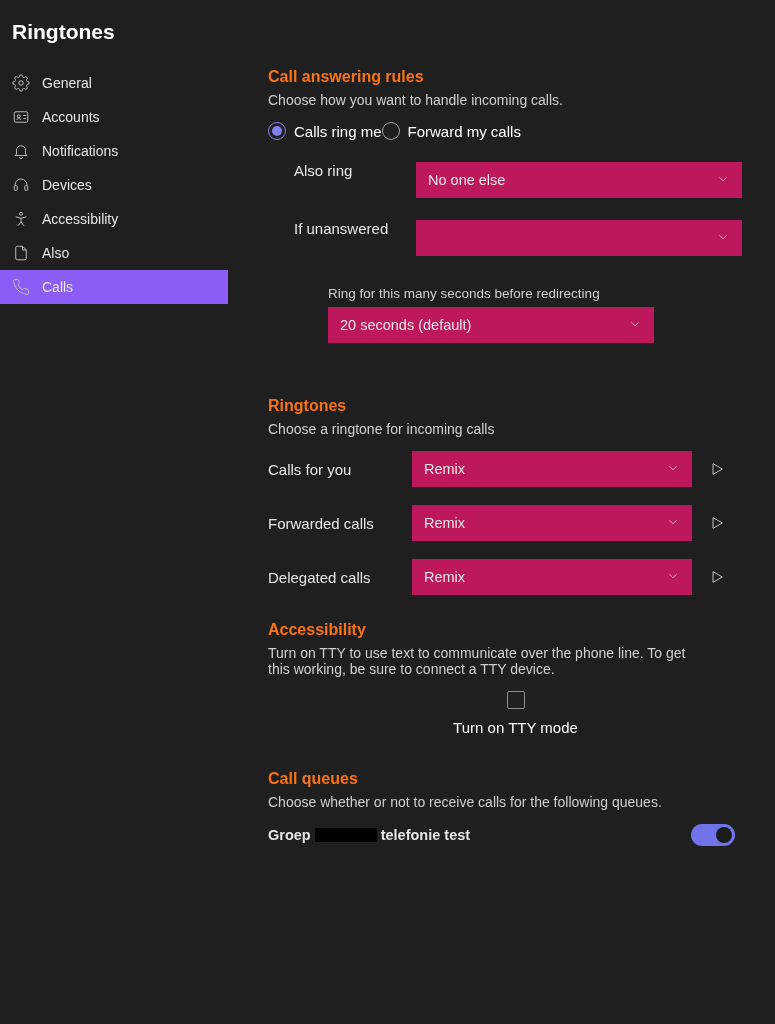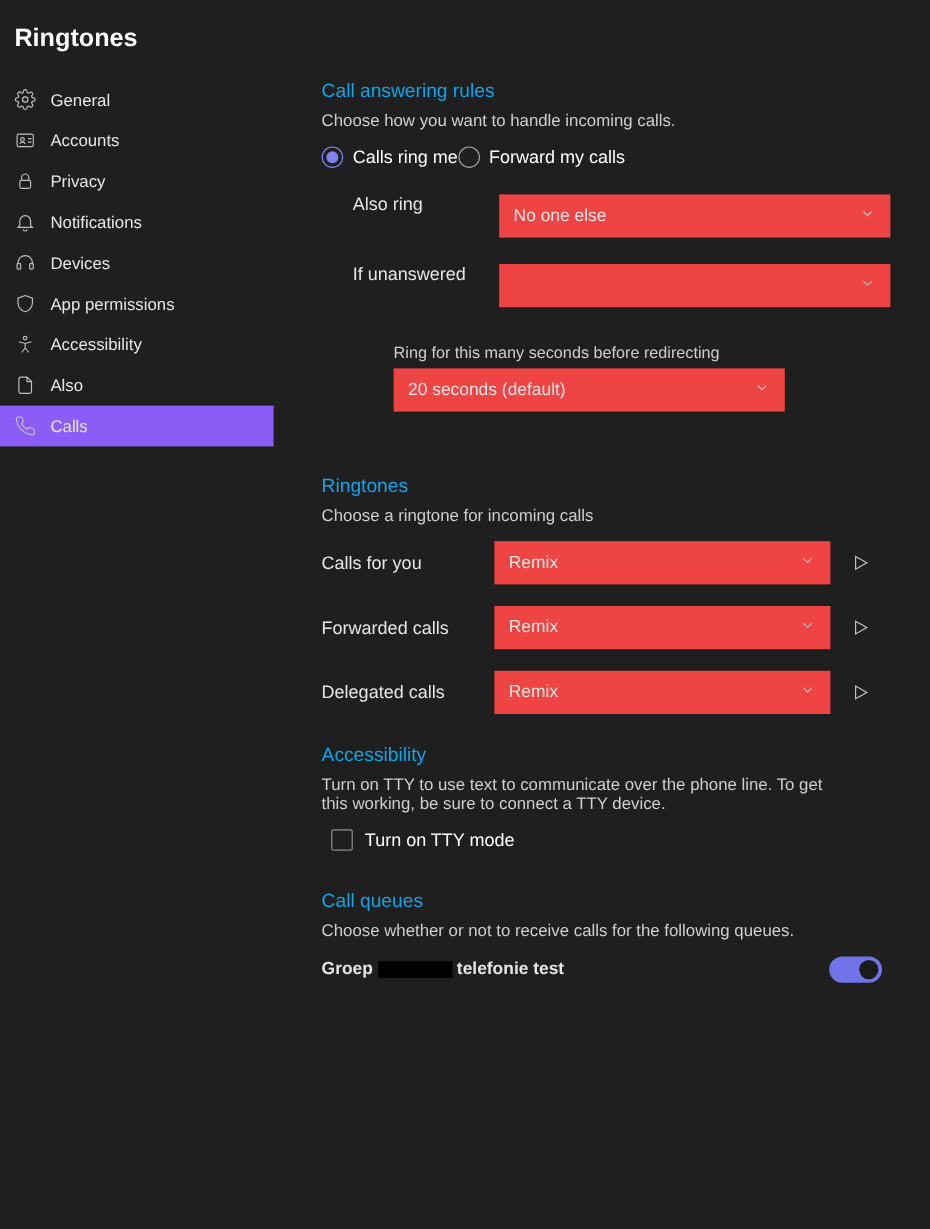--- a/index.html
+++ b/index.html
@@ -46,23 +46,23 @@
   .sidebar-item .icon { width: 18px; height: 18px; display:flex; align-items:center; justify-content:center;}
   .sidebar-item svg { width: 18px; height: 18px; stroke: #bfbfbf; fill:none; stroke-width:1.3; }
   
   .main {
     flex: 1;
     padding: 6px 20px 20px 40px;
     overflow-y: auto;
   }
   .section-title {
     font-size: 16px;
-    font-weight: 400;
+    font-weight: 700;
     margin-bottom: 6px;
-    color: #0ea5e9;
+    color: #f97316;
   }
   .section-desc {
     font-size: 14px;
     color: #d0cfcf;
     margin-bottom: 14px;
   }
   .radio-row {
     display: flex;
     margin-bottom: 22px;
     font-size: 15px;
@@ -89,21 +89,21 @@
   }
   .form-row.indent { padding-left: 26px; }
   .form-label {
     width: 122px;
     font-size: 15px;
     color: #e6e6e6;
   }
   .select {
     flex:1;
     max-width: 326px;
-    background: #ef4444;
+    background: #be185d;
     height: 36px;
     display:flex; align-items:center; justify-content:space-between;
     padding: 0 12px;
     font-size: 14.5px;
     color: #e6e6e6;
     cursor:pointer;
   }
   .select.small { max-width: 280px; }
   .chev svg { width:14px; height:14px; stroke:#c0c0c0; fill:none; stroke-width:1.6;}
   .helper {
@@ -112,21 +112,21 @@
     margin: 2px 0 6px 0;
   }
   .right-block { margin-left: 60px; margin-bottom: 20px; }
   .section-gap { height: 34px; }
   .ring-row {
     display:flex; align-items:center; gap:14px; margin-bottom:18px;
   }
   .ring-label { width:130px; font-size:15px; color:#e6e6e6;}
   .play-btn { width:22px; height:22px; display:flex; align-items:center; justify-content:center; cursor:pointer;}
   .play-btn svg { width:16px; height:16px; stroke:#c0c0c0; fill:none; stroke-width:1.5;}
-  .checkbox-row { display:flex; align-items:center; gap:10px; margin-top:2px; padding-left:8px; font-size:15px; cursor:pointer;}
+  .checkbox-row { display:flex; align-items:center; gap:10px; margin-top:2px; padding-left:8px; font-size:15px; cursor:pointer;flex-direction:column;}
   .checkbox { width:18px; height:18px; border:1.5px solid #8d8d8d; border-radius:2px; }
   .queue-row { display:flex; align-items:center; justify-content:space-between; padding-right:20px; margin-top:6px;}
   .queue-name { font-size:14.5px; font-weight:600; color:#e5e5e5; display:flex; align-items:center; gap:0;}
   .redact { display:inline-block; background:#000; width:62px; height:14px; margin:0 4px;}
   .toggle {
     width:44px; height:22px; border-radius:11px; background:#7174e8;
     position:relative; cursor:pointer;
   }
   .toggle::after{
     content:""; position:absolute; right:3px; top:3px; width:16px; height:16px;
@@ -158,29 +158,20 @@
               <rect x="3" y="5" width="18" height="14" rx="2"></rect>
               <circle cx="9" cy="11" r="2"></circle>
               <path d="M6 16c.8-1.5 2-2 3-2s2.2.5 3 2"></path>
               <line x1="15" y1="10" x2="19" y2="10"></line>
               <line x1="15" y1="14" x2="19" y2="14"></line>
             </svg>
         </span>
         <span>Accounts</span>
       </div>
 
-      <div class="sidebar-item">
-        <span class="icon">
-          <svg viewBox="0 0 24 24">
-              <rect x="6" y="11" width="12" height="9" rx="2"></rect>
-              <path d="M8 11V8a4 4 0 0 1 8 0v3"></path>
-            </svg>
-        </span>
-        <span>Privacy</span>
-      </div>
 
       <div class="sidebar-item">
         <span class="icon">
           <svg viewBox="0 0 24 24">
               <path d="M18 16v-5a6 6 0 1 0-12 0v5l-2 2h16z"></path>
               <path d="M10 20a2 2 0 0 0 4 0"></path>
             </svg>
         </span>
         <span>Notifications</span>
       </div>
@@ -189,28 +180,20 @@
         <span class="icon">
           <svg viewBox="0 0 24 24">
               <path d="M4 13v-1a8 8 0 0 1 16 0v1"></path>
               <rect x="3" y="13" width="4" height="6" rx="1"></rect>
               <rect x="17" y="13" width="4" height="6" rx="1"></rect>
             </svg>
         </span>
         <span>Devices</span>
       </div>
 
-      <div class="sidebar-item">
-        <span class="icon">
-          <svg viewBox="0 0 24 24">
-              <path d="M12 3l8 3v5c0 5-3.5 9-8 10-4.5-1-8-5-8-10V6z"></path>
-            </svg>
-        </span>
-        <span>App permissions</span>
-      </div>
 
       <div class="sidebar-item">
         <span class="icon">
           <svg viewBox="0 0 24 24">
               <circle cx="12" cy="5" r="2"></circle>
               <path d="M5 9l7 2 7-2M12 11v5m0 0l-4 5m4-5l4 5"></path>
             </svg>
         </span>
         <span>Accessibility</span>
       </div>

